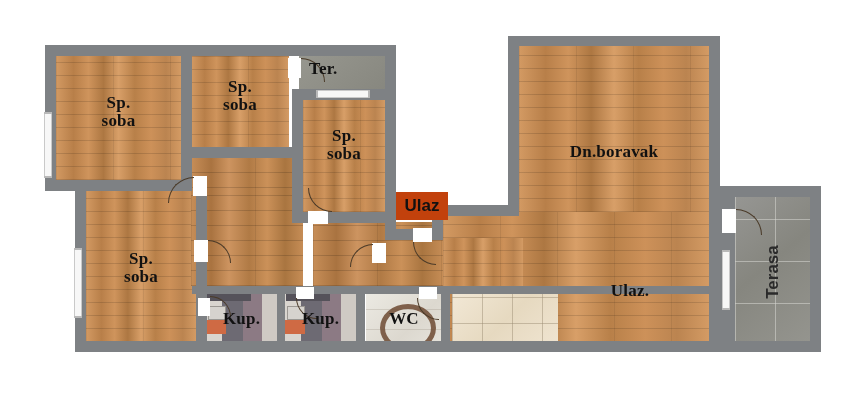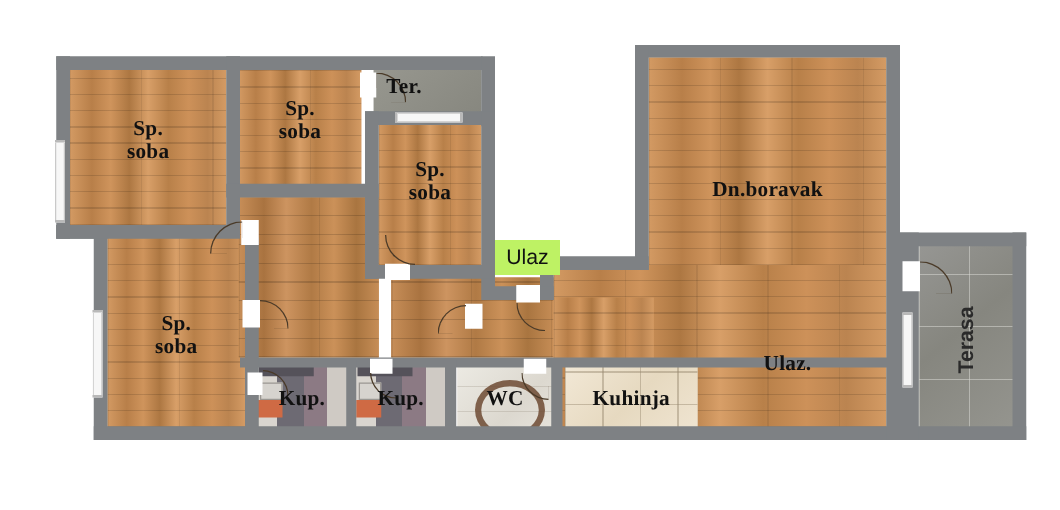--- a/index.html
+++ b/index.html
@@ -100,21 +100,21 @@
 
   
   .lbl{
     position:absolute;color:#111;font-weight:bold;
     text-align:center;line-height:1.05;
     white-space:pre-line;letter-spacing:.2px;
     pointer-events:none;
     font-family:Liberation Serif, serif;
   }
   .lbl-box{
-    position:absolute;background:#bef264;color:#111;font-weight:normal;
+    position:absolute;background:#c2410c;color:#111;font-weight:bold;
     display:flex;align-items:center;justify-content:center;
   }
   .lbl-rot{
     position:absolute;color:#2a2a2a;font-weight:bold;
     transform-origin:center center;
   }
 
   
   .win-v{position:absolute;background:#f7f7f7;
          border-top:2px solid #b9b9b9;border-bottom:2px solid #b9b9b9;
@@ -269,18 +269,17 @@
   <div class="lbl" style="left:519px;top:143px;width:190px;font-size:17px;">Dn.boravak</div>
 
   <div class="lbl" style="left:560px;top:282px;width:140px;font-size:17px;">Ulaz.</div>
 
   <div class="lbl" style="left:205px;top:310px;width:73px;font-size:17px;">Kup.</div>
 
   <div class="lbl" style="left:284px;top:310px;width:73px;font-size:17px;">Kup.</div>
 
   <div class="lbl" style="left:366px;top:310px;width:76px;font-size:17px;">WC</div>
 
-  <div class="lbl" style="left:452px;top:310px;width:106px;font-size:17px;">Kuhinja</div>
 
   <div class="lbl-rot" style="left:716px;top:262px;width:114px;font-size:17px;text-align:center;
               transform:rotate(-90deg);">Terasa</div>
 
 </div>
 
 </body></html>

